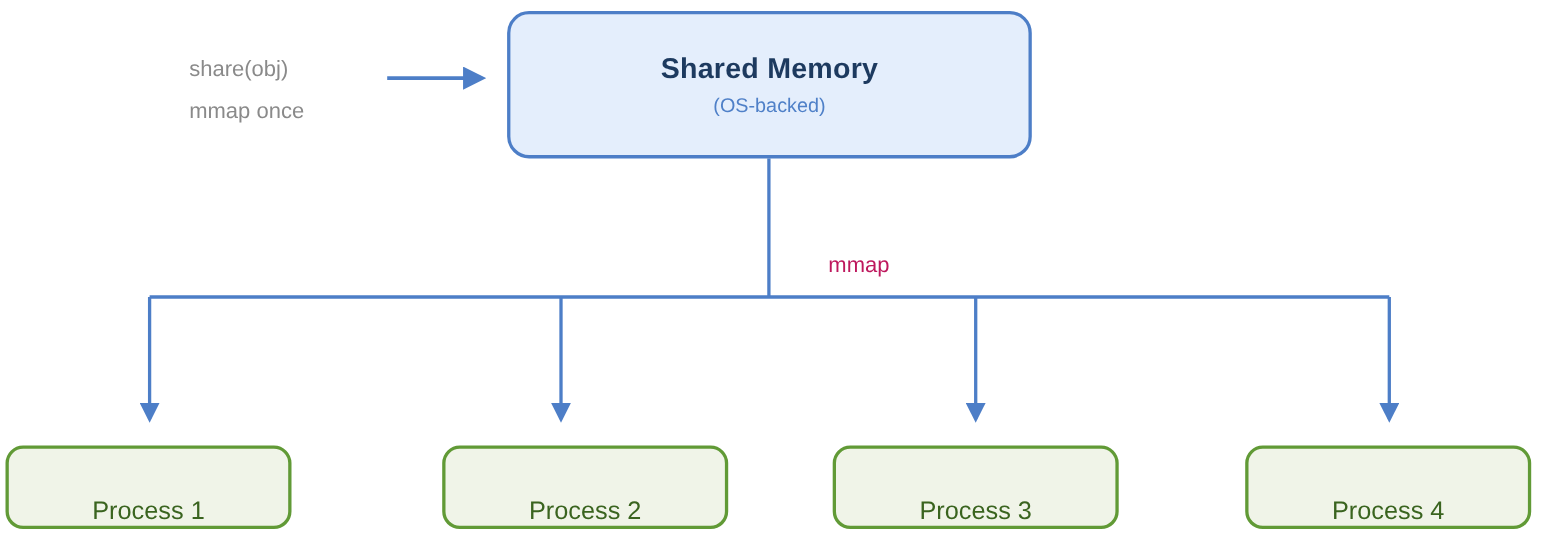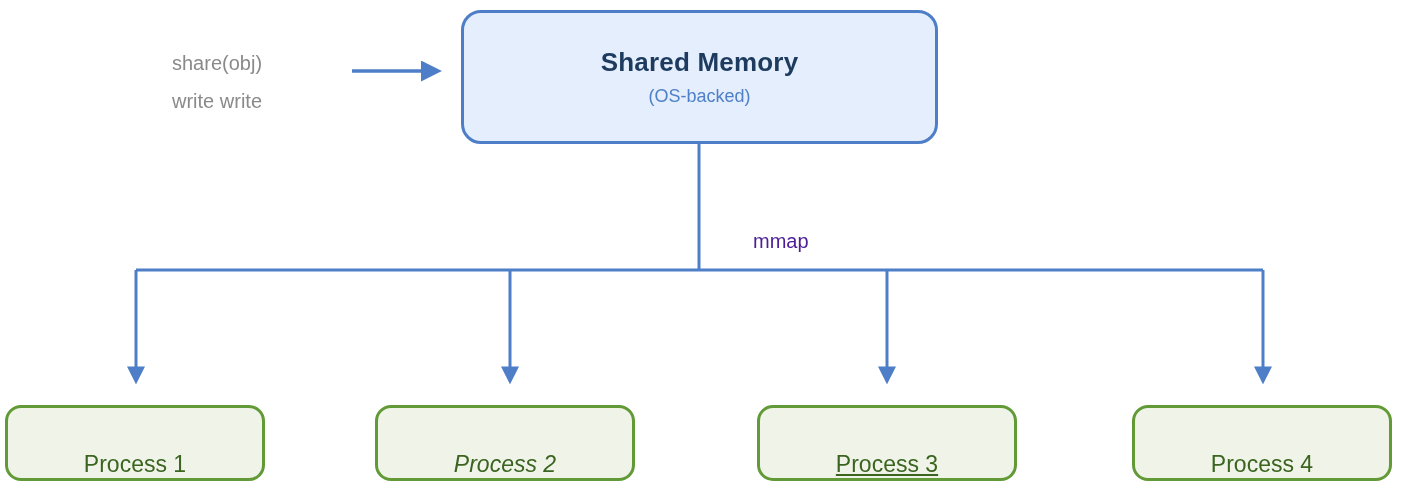--- a/index.html
+++ b/index.html
@@ -57,43 +57,43 @@
   .shared-node .subtitle {
     color: #4f80c8;
     font-size: 18px;
   }
 
   
   .edge-label {
     position: absolute;
     left: 753px;
     top: 230px;
-    color: #4c1d95;
+    color: #be185d;
     font-size: 20px;
     white-space: nowrap;
   }
 
   
   .process-node {
     position: absolute;
     top: 405px;
     width: 260px;
     height: 76px;
     background: #f0f4e8;
     border: 3px solid #619a36;
     border-radius: 16px;
     display: flex;
     align-items: flex-end;
     justify-content: center;
     color: #3a641f;
     font-size: 23px;
   }
   .process-node.p1 { left: 5px; }
-  .process-node.p2 { left: 375px; font-style: italic; }
-  .process-node.p3 { left: 757px; text-decoration: underline; }
+  .process-node.p2 { left: 402px; }
+  .process-node.p3 { left: 757px; }
   .process-node.p4 { left: 1132px; }
 </style>
 </head>
 <body>
 
 <div class="canvas">
 
   <svg class="edges-layer" viewBox="0 0 1407 491" xmlns="http://www.w3.org/2000/svg">
     <defs>
       <marker id="arrow-blue" viewBox="0 0 8 8" refX="6.5" refY="4" markerWidth="6" markerHeight="6" orient="auto-start-reverse">
@@ -108,21 +108,21 @@
     <path d="M136,270 L1263,270" stroke="#4d7ec7" stroke-width="3" fill="none"></path>
 
     <path d="M136,270 L136,381" stroke="#4d7ec7" stroke-width="3" fill="none" marker-end="url(#arrow-blue)"></path>
     <path d="M510,270 L510,381" stroke="#4d7ec7" stroke-width="3" fill="none" marker-end="url(#arrow-blue)"></path>
     <path d="M887,270 L887,381" stroke="#4d7ec7" stroke-width="3" fill="none" marker-end="url(#arrow-blue)"></path>
     <path d="M1263,270 L1263,381" stroke="#4d7ec7" stroke-width="3" fill="none" marker-end="url(#arrow-blue)"></path>
   </svg>
 
   <div class="annotation">
     <div>share(obj)</div>
-    <div>write write</div>
+    <div>mmap once</div>
   </div>
 
   <div class="shared-node">
     <div class="title">Shared Memory</div>
     <div class="subtitle">(OS-backed)</div>
   </div>
 
   <div class="edge-label">mmap</div>
 
   <div class="process-node p1">

